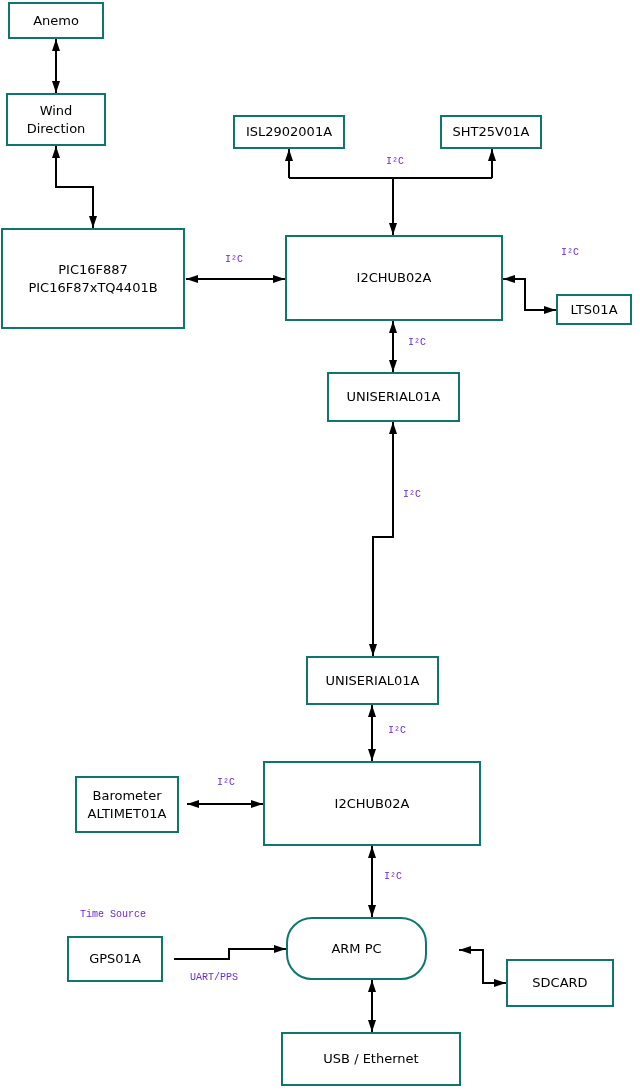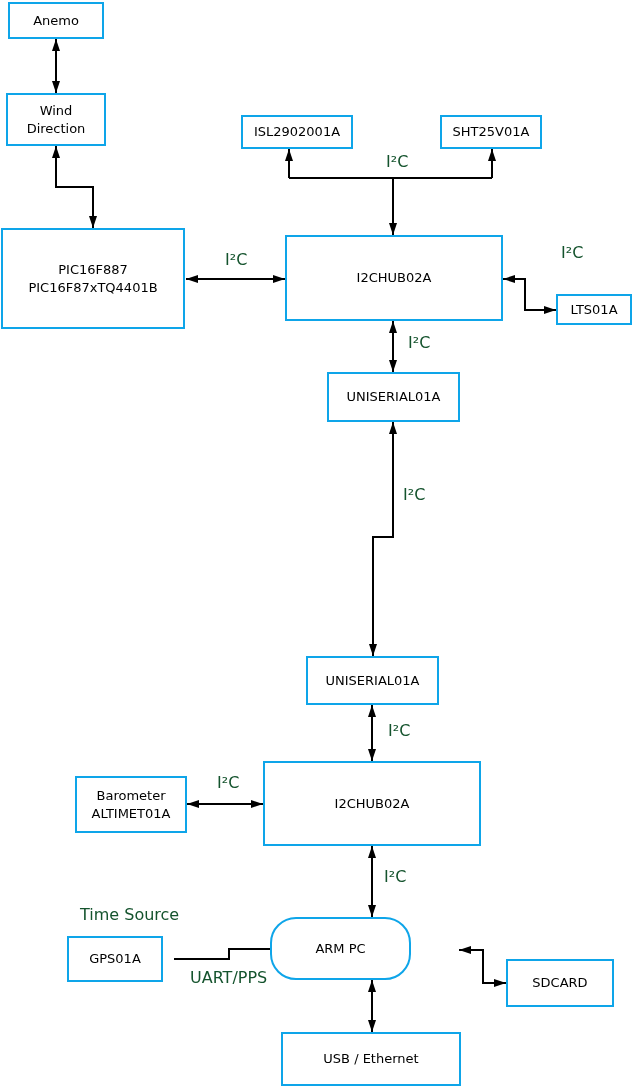--- a/index.html
+++ b/index.html
@@ -22,37 +22,38 @@
     top: 0;
   }
   .wire {
     fill: none;
     stroke: #000000;
     stroke-width: 2;
   }
   .node {
     position: absolute;
     box-sizing: border-box;
-    border: 2px solid #0ea5e9;
+    border: 2px solid #0f766e;
     background: #ffffff;
     display: flex;
     flex-direction: column;
     align-items: center;
     justify-content: center;
     text-align: center;
     font-size: 13px;
     line-height: 1.32;
     color: #000000;
   }
   .elabel {
     position: absolute;
-    font-size: 16px;
+    font-size: 10px;
     line-height: 14px;
     white-space: nowrap;
-    color: #14532d;
+    color: #6d28d9;
+    font-family: Liberation Mono, monospace;
   }
 </style>
 </head>
 <body>
 
 <div class="canvas">
 
   <svg class="wires" width="640" height="1089" viewBox="0 0 640 1089">
     <defs>
       <marker id="ah" markerUnits="userSpaceOnUse" markerWidth="14" markerHeight="10" refX="12" refY="4" orient="auto-start-reverse">
@@ -84,21 +85,21 @@
   <div class="node" style="left:6px; top:93px; width:100px; height:53px;">
     <span>Wind</span>
     <span>Direction</span>
   </div>
 
   <div class="node" style="left:1px; top:228px; width:184px; height:101px;">
     <span>PIC16F887</span>
     <span>PIC16F87xTQ4401B</span>
   </div>
 
-  <div class="node" style="left:233px; top:115px; width:112px; height:34px;margin-left:8px;">
+  <div class="node" style="left:233px; top:115px; width:112px; height:34px;">
     <span>ISL2902001A</span>
   </div>
 
   <div class="node" style="left:440px; top:115px; width:102px; height:34px;">
     <span>SHT25V01A</span>
   </div>
 
   <div class="node" style="left:285px; top:235px; width:218px; height:86px;">
     <span>I2CHUB02A</span>
   </div>
@@ -108,30 +109,30 @@
   </div>
 
   <div class="node" style="left:327px; top:372px; width:133px; height:50px;">
     <span>UNISERIAL01A</span>
   </div>
 
   <div class="node" style="left:306px; top:656px; width:133px; height:49px;">
     <span>UNISERIAL01A</span>
   </div>
 
-  <div class="node" style="left:75px; top:776px; width:112px; height:57px;">
+  <div class="node" style="left:75px; top:776px; width:104px; height:57px;">
     <span>Barometer</span>
     <span>ALTIMET01A</span>
   </div>
 
   <div class="node" style="left:263px; top:761px; width:218px; height:85px;">
     <span>I2CHUB02A</span>
   </div>
 
-  <div class="node" style="left:270px; top:917px; width:141px; height:63px;border-radius:26px;">
+  <div class="node" style="left:286px; top:917px; width:141px; height:63px;border-radius:26px;">
     <span>ARM PC</span>
   </div>
 
   <div class="node" style="left:67px; top:936px; width:96px; height:46px;">
     <span>GPS01A</span>
   </div>
 
   <div class="node" style="left:506px; top:959px; width:108px; height:48px;">
     <span>SDCARD</span>
   </div>

